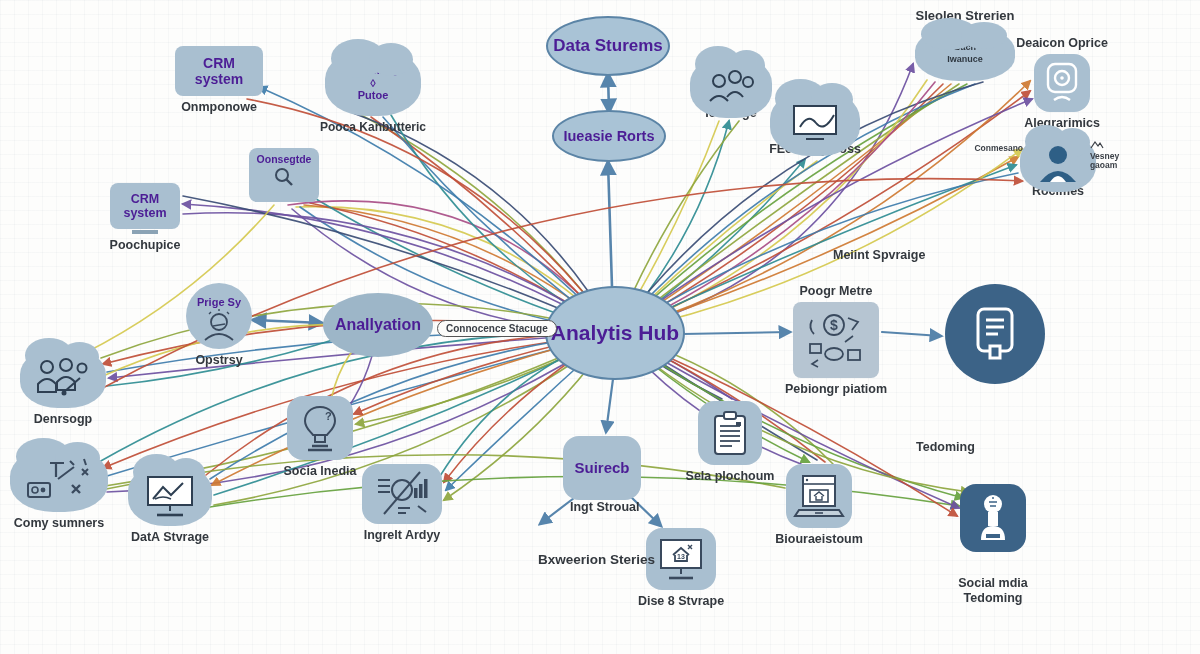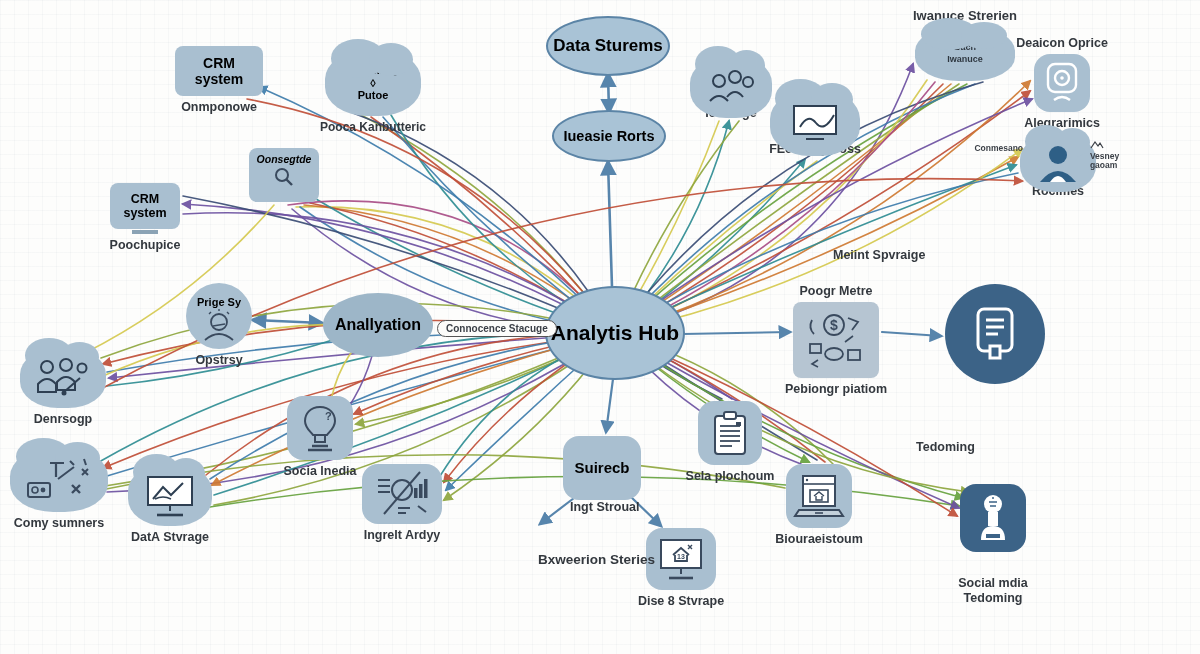--- a/index.html
+++ b/index.html
@@ -4,21 +4,21 @@
 <style>
   html,body{margin:0;padding:0;background:#fff;}
   #stage{position:relative;width:1200px;height:654px;overflow:hidden;
     font-family:"Liberation Sans",sans-serif;background:#fdfdfc;
     background-image:linear-gradient(rgba(120,140,160,.05) 1px,transparent 1px),
                      linear-gradient(90deg,rgba(120,140,160,.05) 1px,transparent 1px);
     background-size:14px 14px;}
   #wires{position:absolute;left:0;top:0;z-index:1;}
   .node{position:absolute;z-index:2;display:flex;flex-direction:column;align-items:center;}
   .shape{display:flex;flex-direction:column;align-items:center;justify-content:center;
-    color:#000000;font-weight:bold;text-align:center;white-space:pre-line;line-height:1.15;}
+    color:#4c1d95;font-weight:bold;text-align:center;white-space:pre-line;line-height:1.15;}
   .rect{background:#a9bfd0;border-radius:8px;}
   .rbox{background:#a9bfd0;border-radius:16px;}
   .ellipse{background:#a9c3d6;border:2px solid #5b84a6;border-radius:50%;}
   .circle{background:#a9bfd0;border-radius:50%;}
   .dark{background:#3c6387;color:#fff;}
   .cloud{position:relative;background:#a9bfd0;border-radius:44%;}
   .cloud:before,.cloud:after{content:"";position:absolute;background:#a9bfd0;border-radius:50%;}
   .cloud:before{width:56%;height:58%;top:-16%;left:6%;}
   .cloud:after{width:46%;height:50%;top:-10%;right:8%;}
   .cloud>*{position:relative;z-index:1;}
@@ -161,21 +161,21 @@
     <div class="cap">Onmponowe</div>
   </div>
 
   <div class="node" style="left:325px;top:50px;width:96px;">
     <div class="shape cloud" id="n-persist" style="width:96px;height:66px;font-size:11px;">Perssit oy
 ◊
 Putoe</div>
     <div class="cap" style="font-size:12px;">Pooca Kanbutteric</div>
   </div>
 
-  <div class="node" style="left:249px;top:148px;width:70px;font-style:italic;">
+  <div class="node" style="left:249px;top:148px;width:70px;">
     <div class="shape rect" id="n-oonsegtde" style="width:70px;height:54px;font-size:10.5px;justify-content:flex-start;padding-top:5px;box-sizing:border-box;">
       <span>Oonsegtde</span>
       <svg class="ic" width="24" height="24" viewBox="0 0 24 24">
         <circle cx="10" cy="10" r="6" fill="none" stroke="#3a4a5e" stroke-width="2"></circle>
         <line x1="14.5" y1="14.5" x2="20" y2="20" stroke="#3a4a5e" stroke-width="2.4"></line>
       </svg>
     </div>
   </div>
 
   <div class="node" style="left:110px;top:183px;width:70px;">
@@ -211,21 +211,21 @@
         <rect x="4" y="3" width="42" height="28" fill="#fff" stroke="#2e3f52" stroke-width="2"></rect>
         <path d="M10,24 Q18,10 26,20 T44,12" fill="none" stroke="#2e3f52" stroke-width="2"></path>
         <line x1="20" y1="31" x2="30" y2="31" stroke="#2e3f52" stroke-width="2"></line>
         <line x1="16" y1="36" x2="34" y2="36" stroke="#2e3f52" stroke-width="2"></line>
       </svg>
     </div>
     <div class="cap" style="margin-top:-14px;">FEe Stroyreoss</div>
   </div>
 
   <div class="node" style="left:915px;top:8px;width:100px;">
-    <div class="toplabel" style="font-size:13px;">Iwanuce Strerien</div>
+    <div class="toplabel" style="font-size:13px;">Sleolen Strerien</div>
     <div class="shape cloud inner-small" id="n-sleolen" style="width:100px;height:54px;">Bacn
 Iwanuce</div>
   </div>
 
   <div class="node" style="left:1032px;top:36px;width:60px;">
     <div class="toplabel">Deaicon Oprice</div>
     <div class="shape rbox" id="n-deaicon" style="width:56px;height:58px;">
       <svg class="ic" width="38" height="42" viewBox="0 0 38 42">
         <rect x="5" y="2" width="28" height="28" rx="7" fill="none" stroke="#fff" stroke-width="2.4"></rect>
         <circle cx="19" cy="16" r="7" fill="none" stroke="#fff" stroke-width="2.4"></circle>

